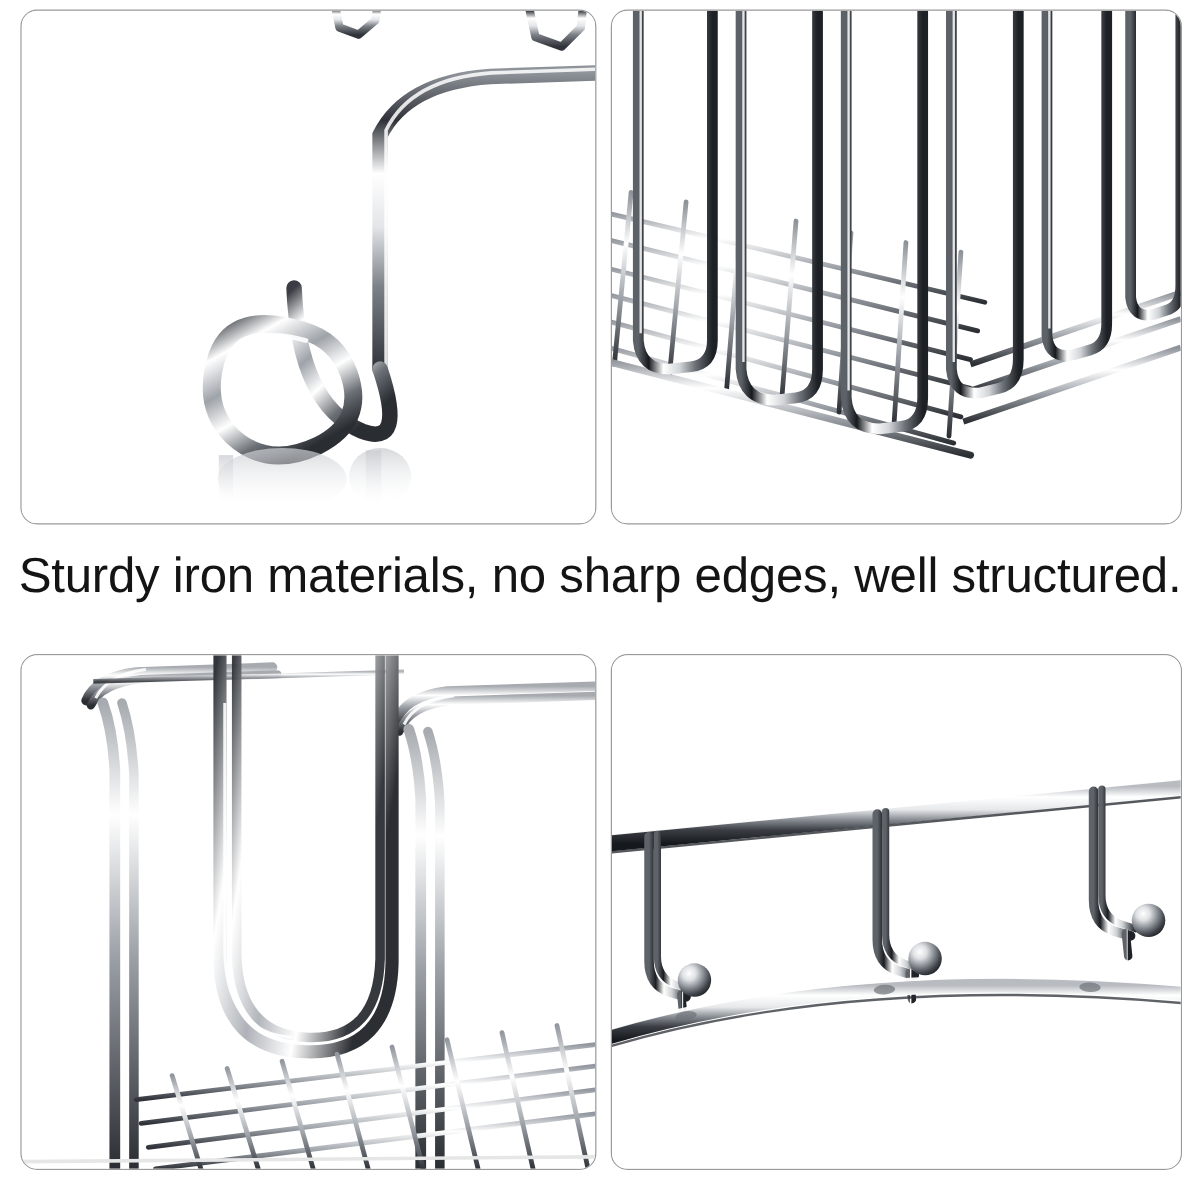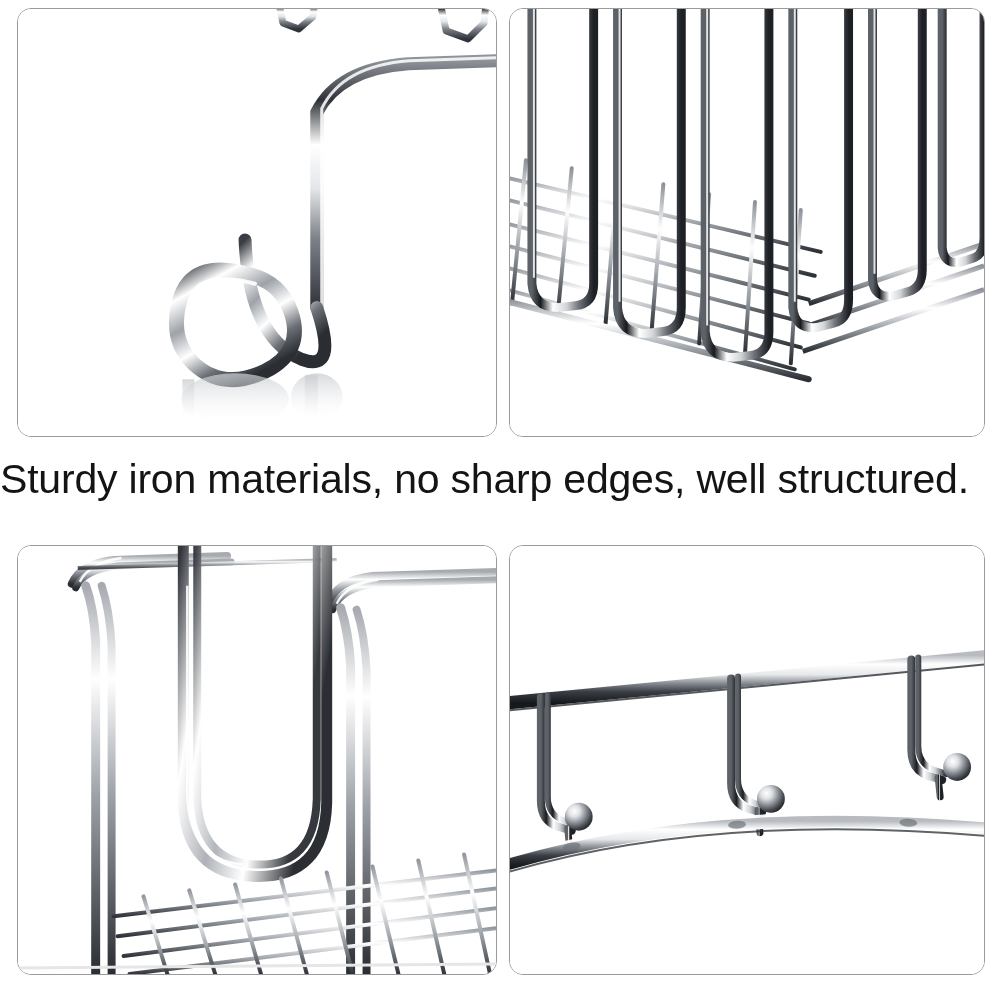--- a/index.html
+++ b/index.html
@@ -41,20 +41,21 @@
     height: 100%;
   }
 
   .caption {
     position: absolute;
     left: 0;
     top: 449px;
     width: 1000px;
     height: 60px;
     line-height: 60px;
+    text-align: center;
     color: #141414;
     font-family: "Liberation Sans", sans-serif;
     font-size: 41px;
     font-weight: 300;
     letter-spacing: -0.2px;
     white-space: nowrap;
   }
 </style>
 </head>
 <body>

